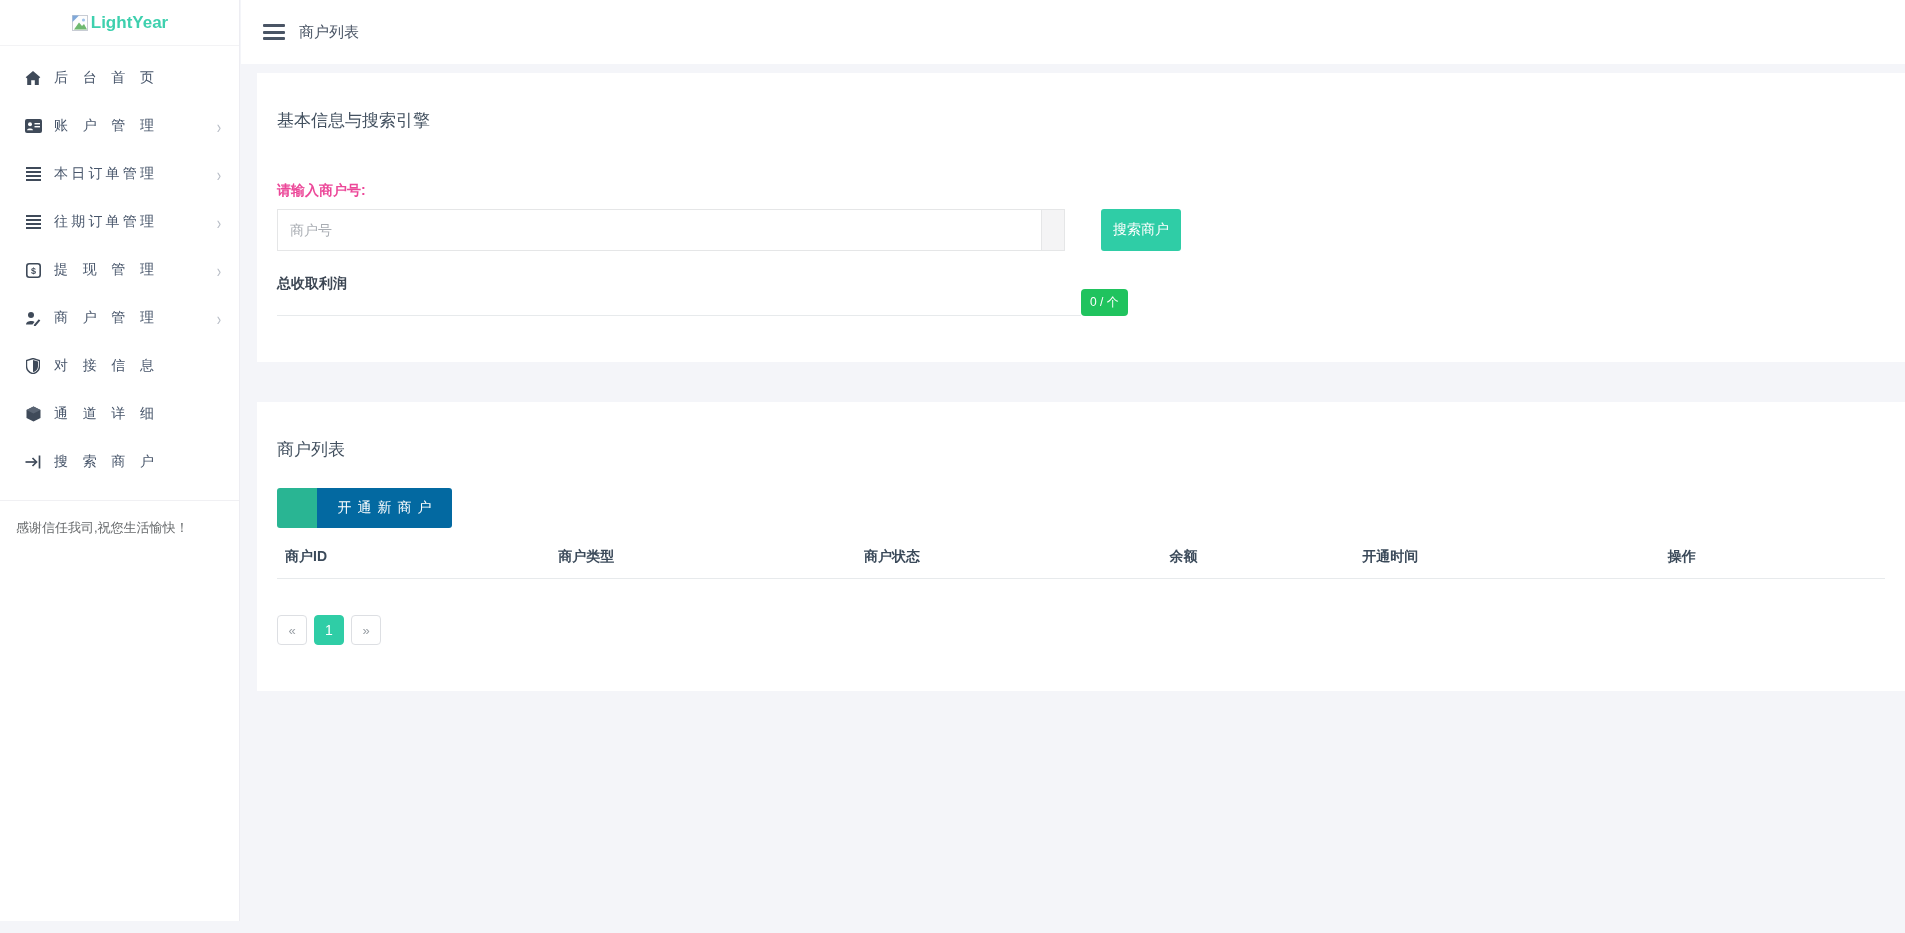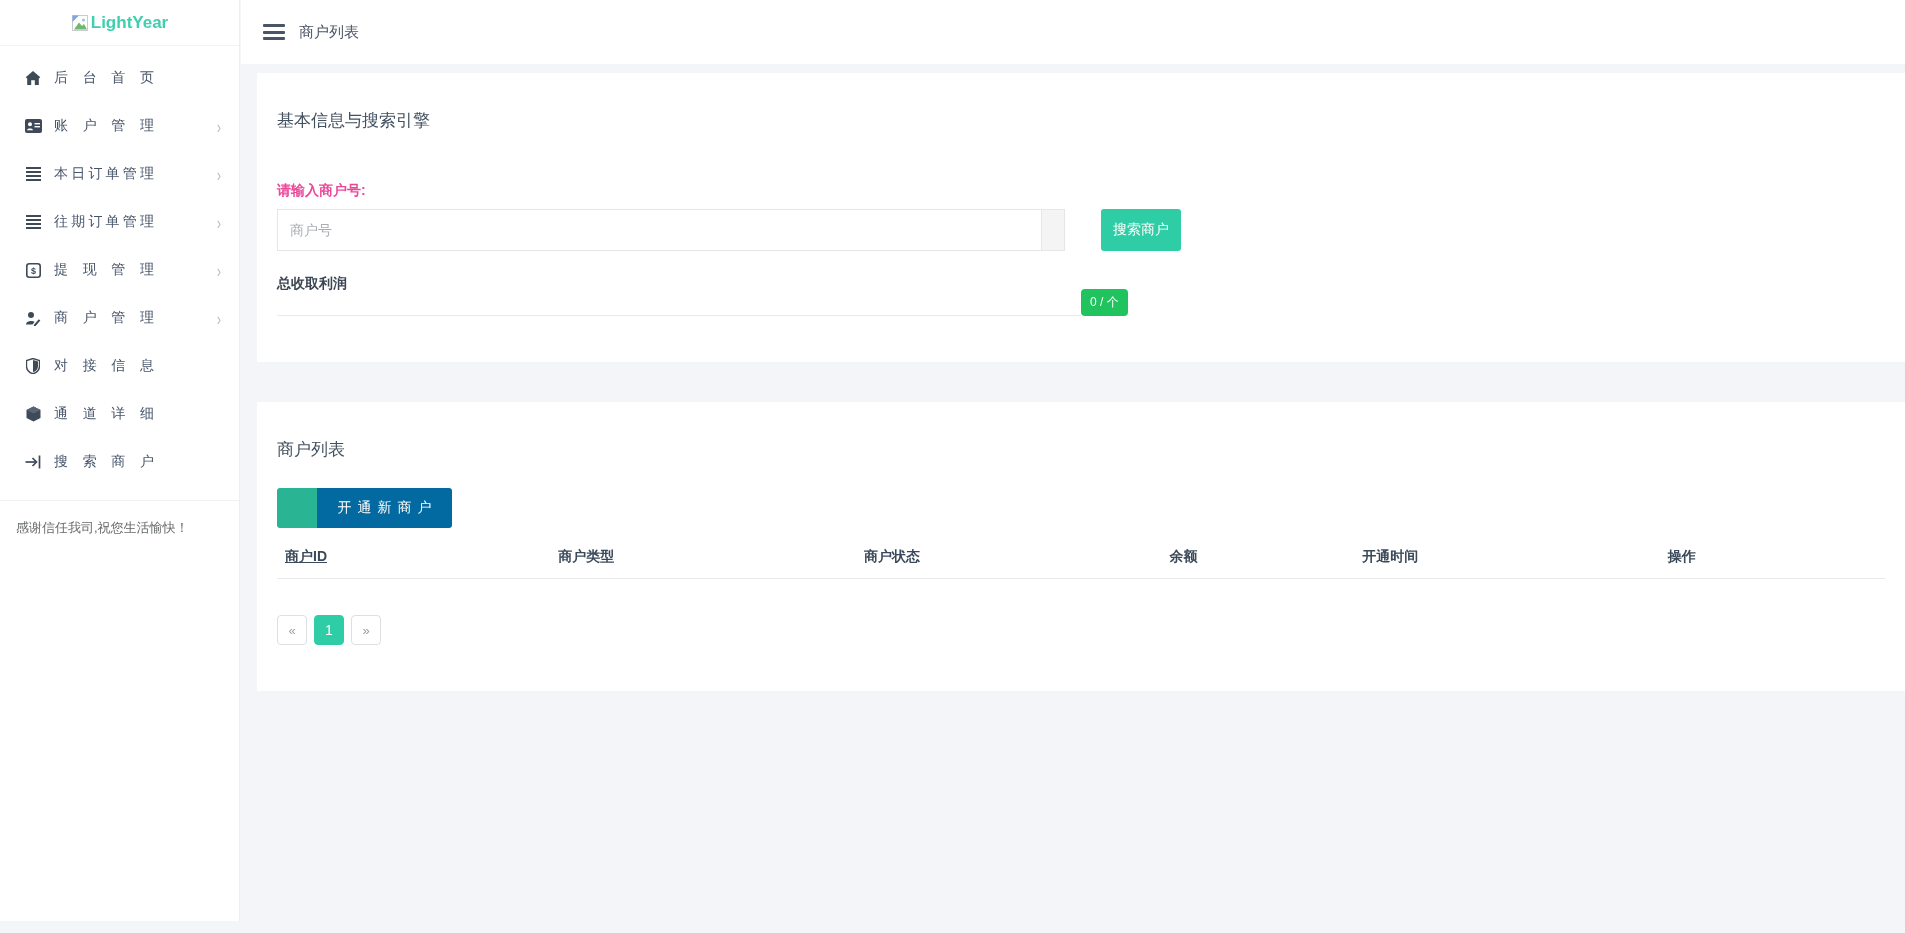--- a/index.html
+++ b/index.html
@@ -61,21 +61,21 @@
   .btn-add { margin-top:27px; width:175px; height:40px; border:none; cursor:pointer;
     display:flex; align-items:stretch; padding:0; background:transparent; font-family:inherit; }
   .btn-add-square { width:40px; background:#29b593; border-radius:3px 0 0 3px; }
   .btn-add-body { flex:1; background:#0369a1; color:#fff; font-size:14px; letter-spacing:6px;
     display:flex; align-items:center; justify-content:center; border-radius:0 3px 3px 0;
     padding-left:6px; }
 
   .m-table { width:100%; margin-top:10px; border-collapse:collapse; }
   .m-table th { text-align:left; font-size:14px; color:#3b4a5a; padding:10px 8px 12px 8px;
     border-bottom:1px solid #e7eaec; font-weight:bold; }
-  .c1{width:17%;text-decoration:underline;} .c2{width:19%;} .c3{width:19%;} .c4{width:12%;} .c5{width:19%;} .c6{width:14%;}
+  .c1{width:17%;} .c2{width:19%;} .c3{width:19%;} .c4{width:12%;} .c5{width:19%;} .c6{width:14%;}
 
   .pagination { display:flex; margin-top:36px; }
   .page-btn { min-width:30px; height:30px; margin-right:7px; display:flex; align-items:center;
     justify-content:center; font-size:13px; border:1px solid #dddfe3; border-radius:4px;
     background:#fff; color:#9aa0a6; cursor:pointer; }
   .page-btn.active { background:#2fcda6; border-color:#2fcda6; color:#fff; font-size:14px; }
 </style>
 </head>
 <body>
 

